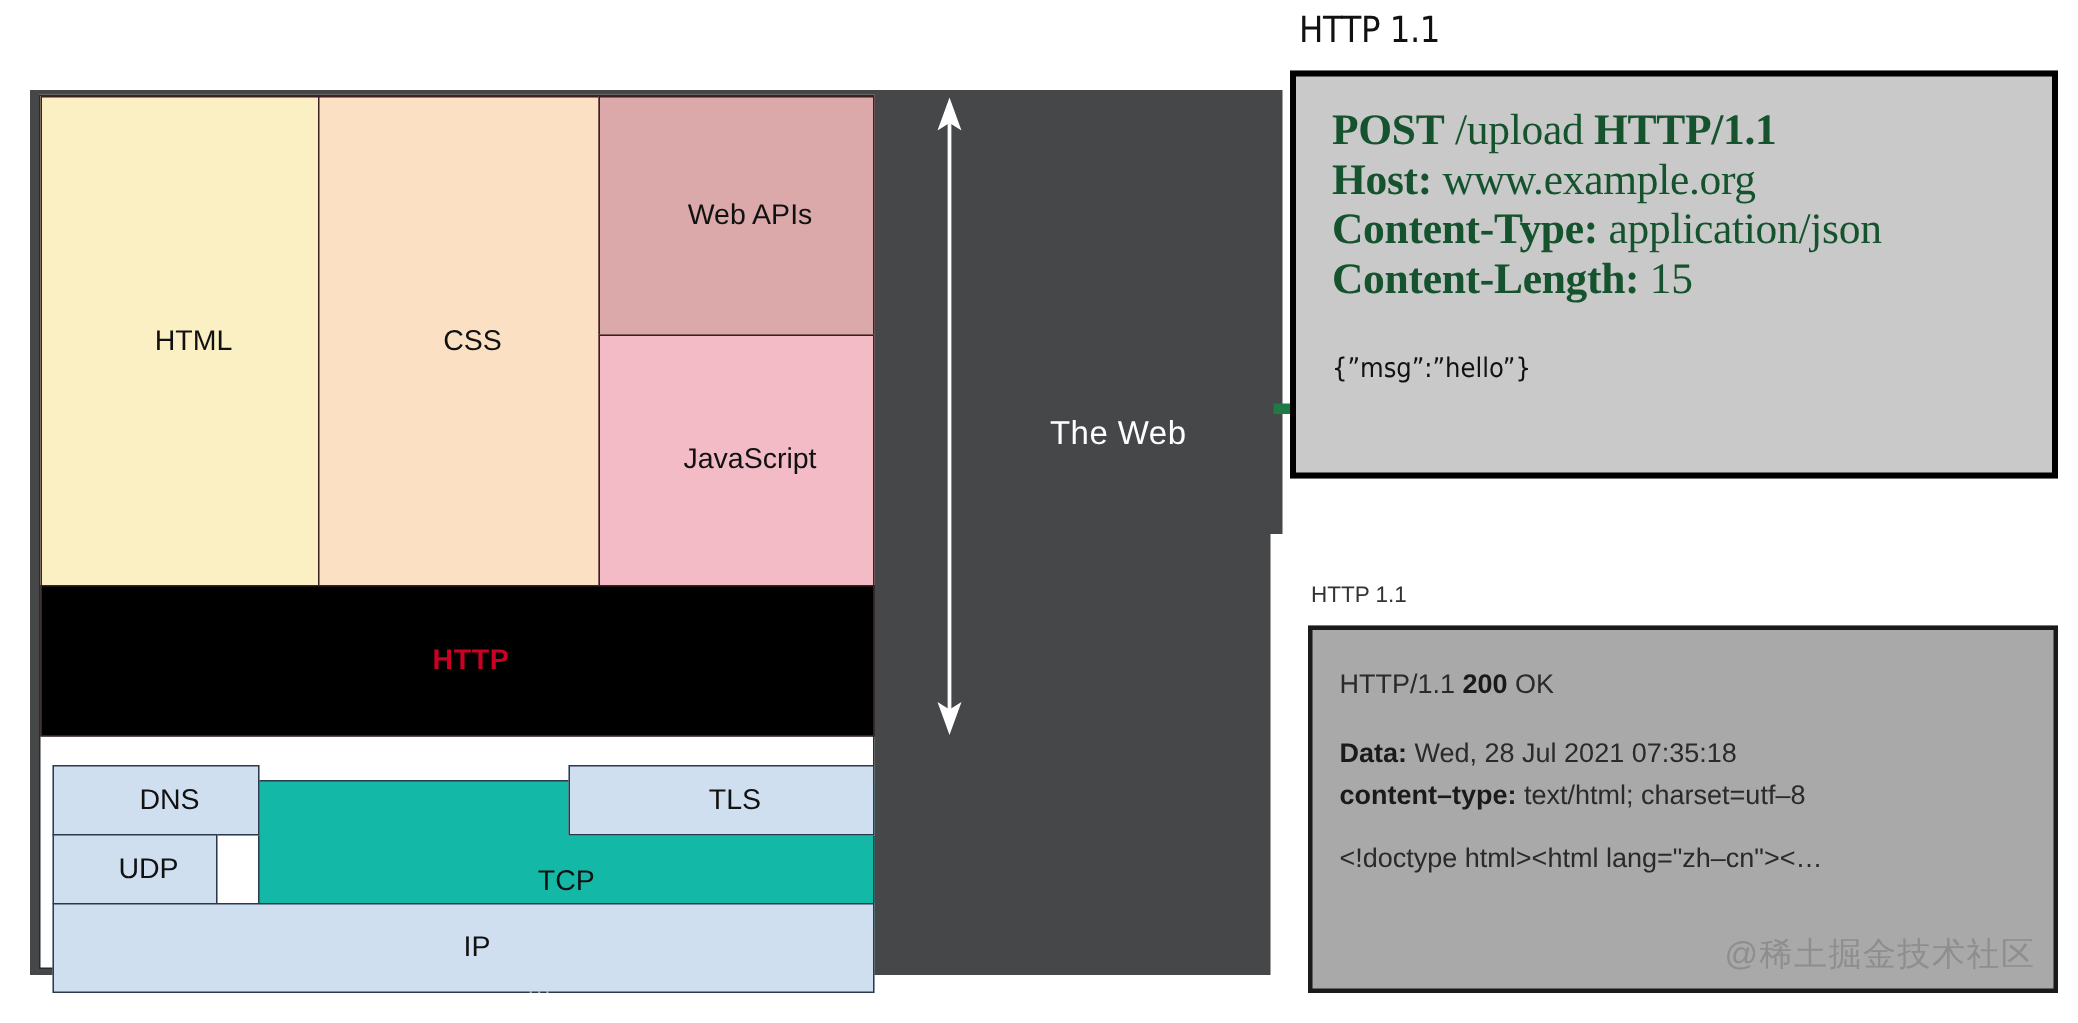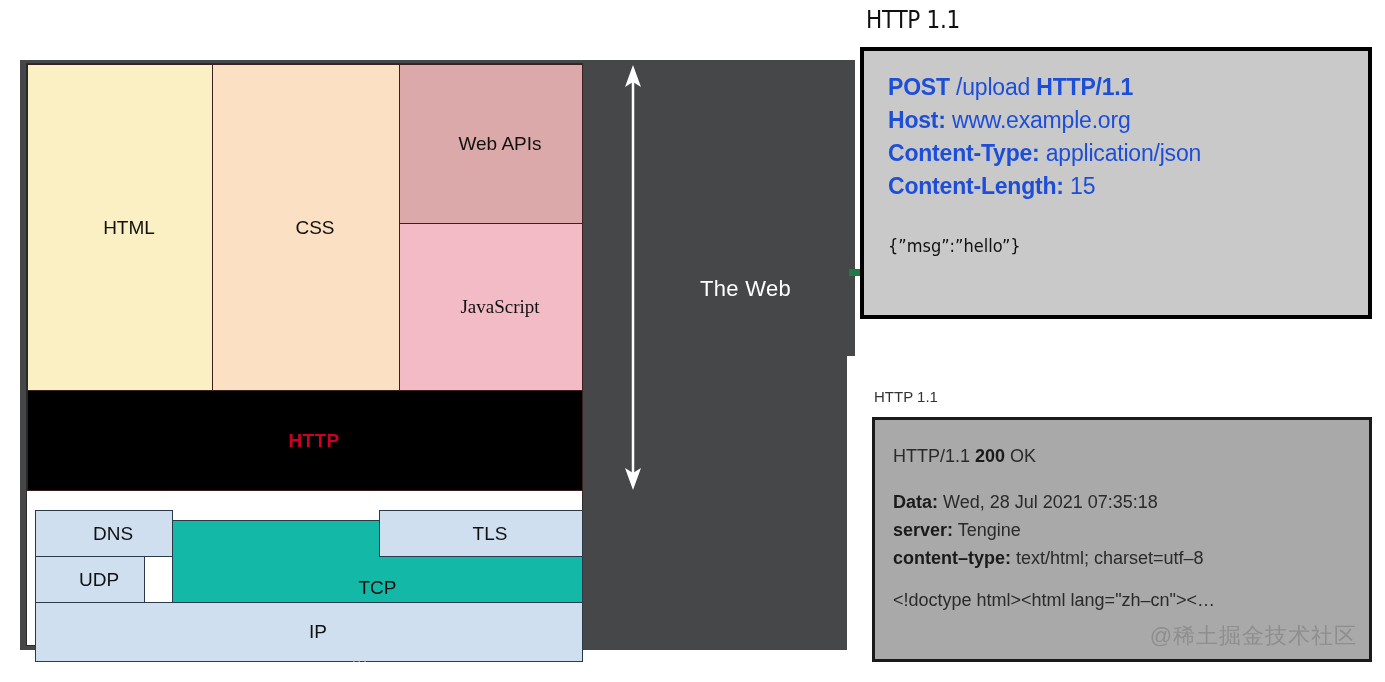--- a/index.html
+++ b/index.html
@@ -73,21 +73,21 @@
     font-size: 19px;
     color: #111111;
     overflow: hidden;
     padding-left: 18px;
   }
   .cell.net { border-color: #2b3a4a; margin-top: 20px; }
 
   #cell-html   { left: 0px;   top: 0px;   width: 186px; height: 327px; background: #fbf0c3; }
   #cell-css    { left: 185px; top: 0px;   width: 188px; height: 327px; background: #fbe0c4; }
   #cell-webapi { left: 372px; top: 0px;   width: 184px; height: 160px; background: #dba9a9; }
-  #cell-js     { left: 372px; top: 159px; width: 184px; height: 168px; background: #f2bbc6; font-family: Liberation Serif, serif; }
+  #cell-js     { left: 372px; top: 159px; width: 184px; height: 168px; background: #f2bbc6; }
 
   #cell-http   {
     left: 0px; top: 326px; width: 556px; height: 101px;
     background: #000000; border: 1px solid #3a2020;
   }
   #cell-http .http-text {
     color: #cc0022;
     font-weight: bold;
     font-size: 19px;
     letter-spacing: 0.4px;
@@ -135,24 +135,24 @@
     border: 4px solid #000000;
     box-sizing: border-box;
   }
   #req-lines {
     position: absolute;
     left: 24px;
     top: 20px;
     right: 10px;
   }
   .req-line {
-    font-family: Liberation Sans, sans-serif;
-    font-size: 23px;
+    font-family: Liberation Serif, serif;
+    font-size: 29px;
     line-height: 33px;
-    color: #1d4ed8;
+    color: #14532d;
     white-space: nowrap;
     letter-spacing: -0.2px;
   }
   .req-line b { font-weight: bold; }
   .req-body {
     margin-top: 32px;
     font-family: "DejaVu Sans Condensed", "Liberation Sans Narrow", "Liberation Sans", sans-serif;
     font-size: 18px;
     color: #111111;
     white-space: nowrap;
@@ -304,23 +304,20 @@
     <div class="res-line">
       <span>HTTP/1.1 </span><b>200</b><span> OK</span>
     </div>
 
     <div class="res-gap"></div>
 
     <div class="res-line">
       <b>Data:</b><span> Wed, 28 Jul 2021 07:35:18</span>
     </div>
 
-    <div class="res-line">
-      <b>server:</b><span> Tengine</span>
-    </div>
 
     <div class="res-line">
       <b>content–type:</b><span> text/html; charset=utf–8</span>
     </div>
 
     <div class="res-gap"></div>
 
     <div class="res-body">&lt;!doctype html&gt;&lt;html lang="zh–cn"&gt;&lt;…</div>
   </div>
 

